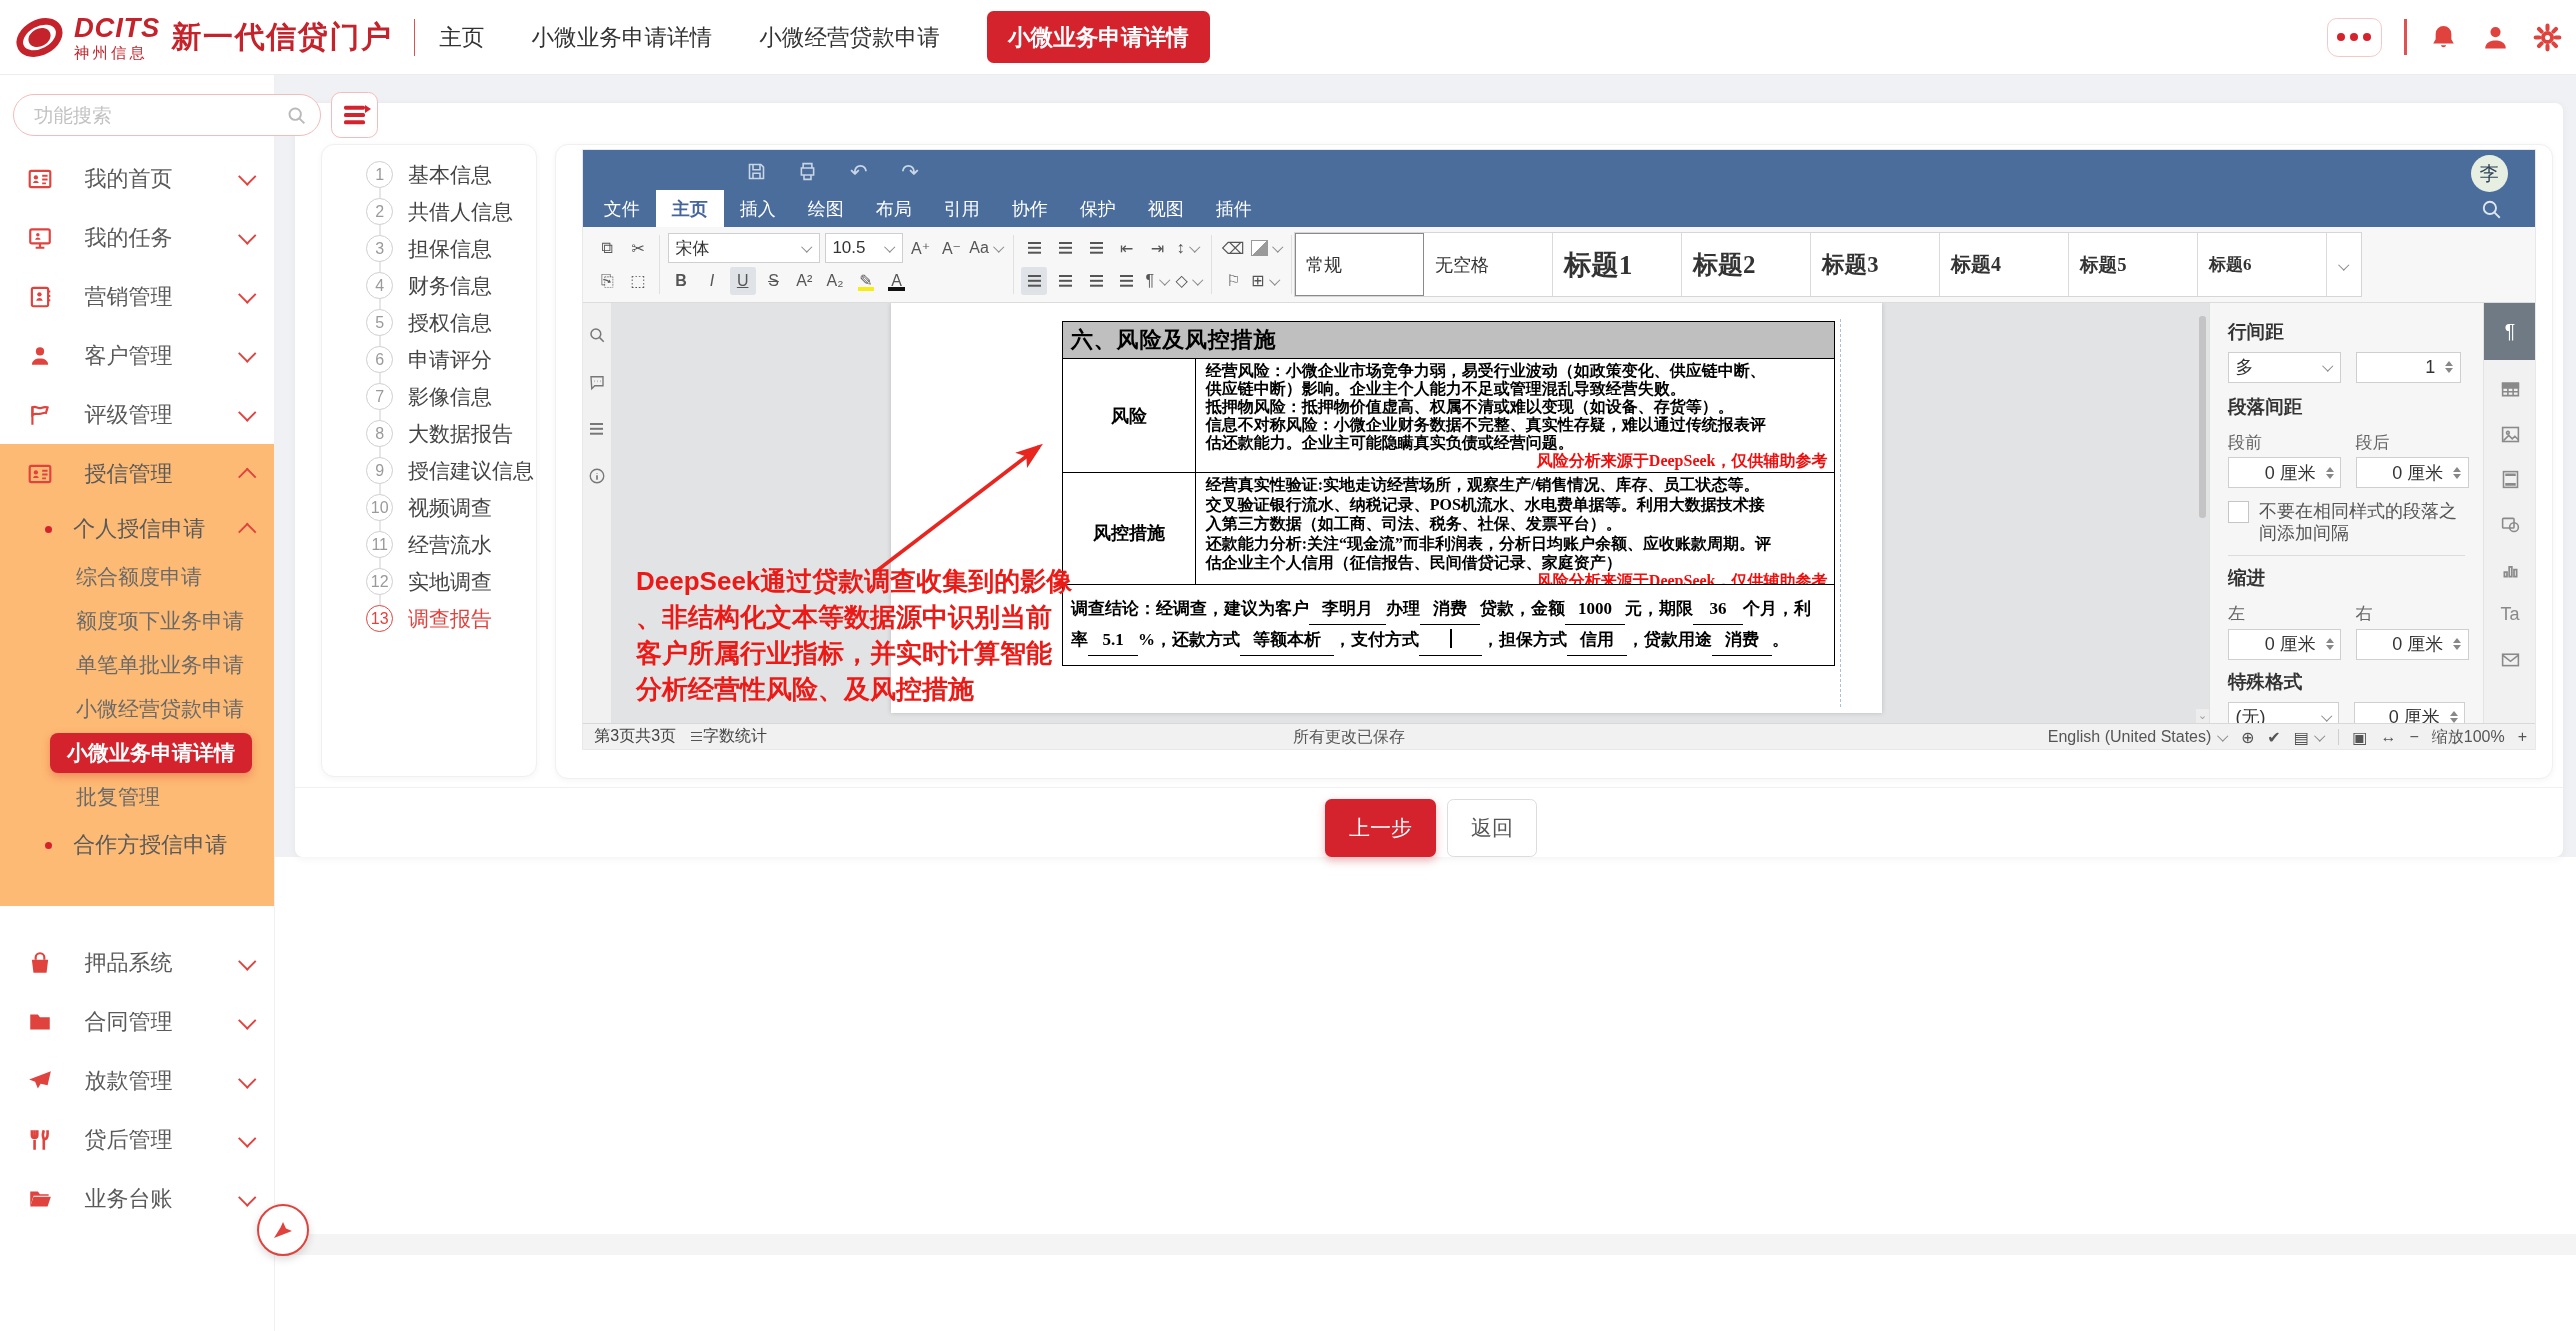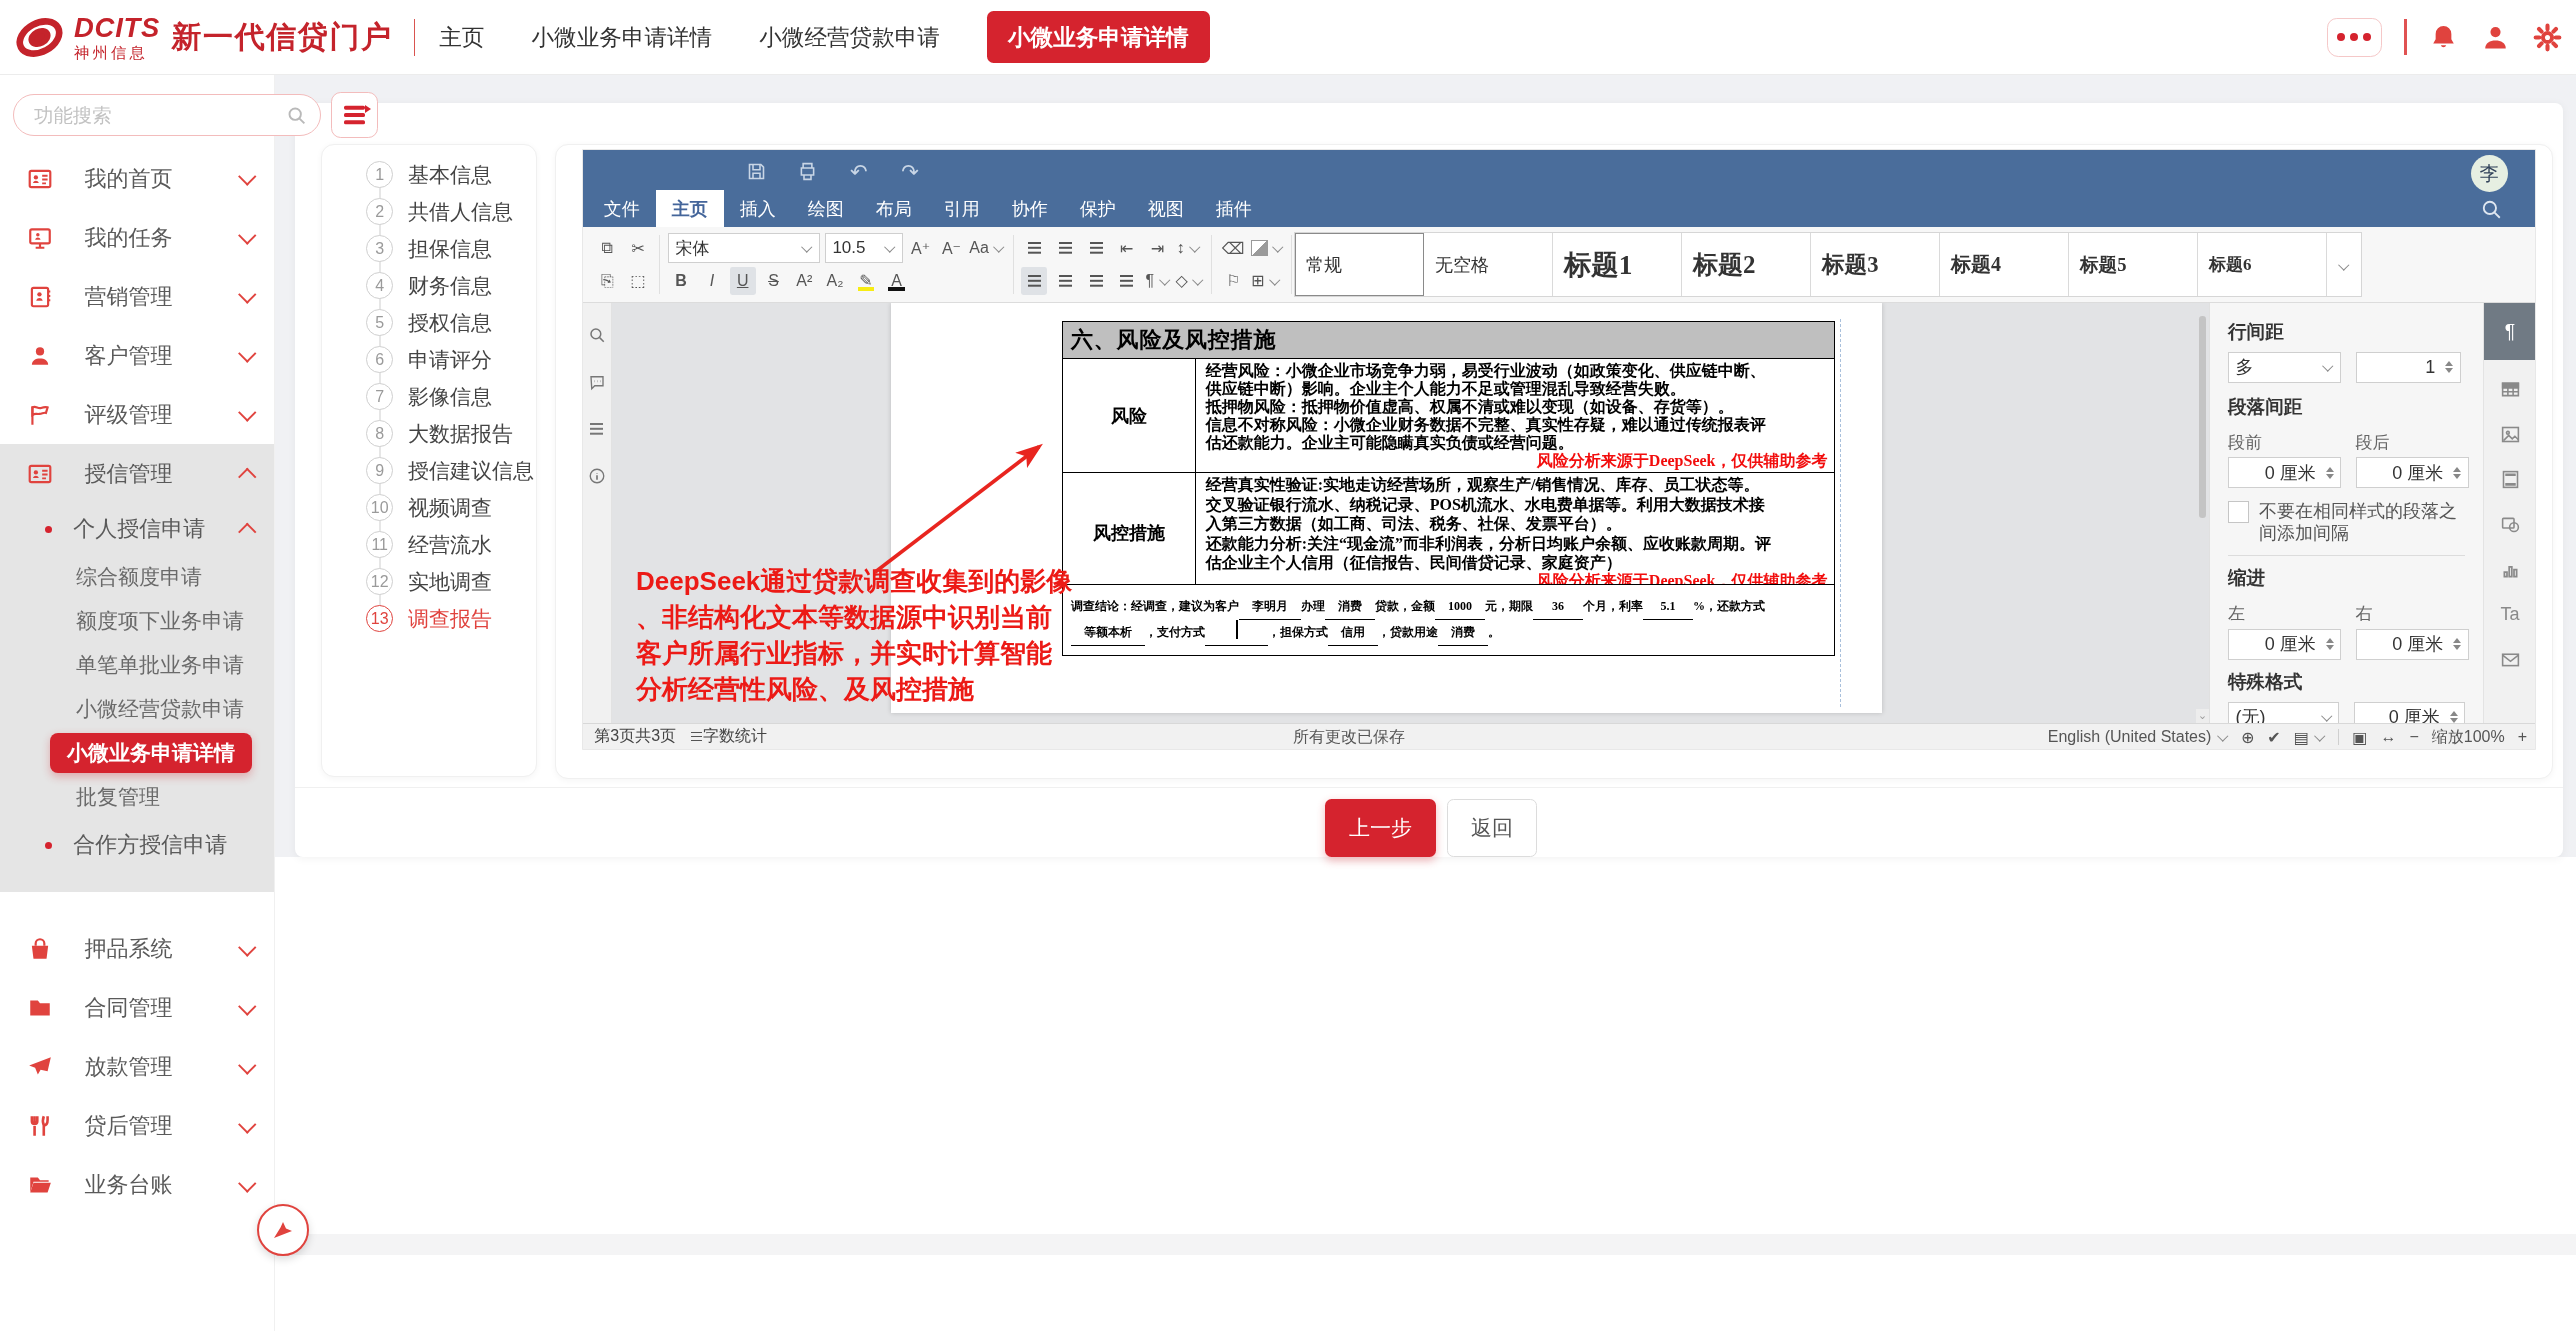--- a/index.html
+++ b/index.html
@@ -41,21 +41,21 @@
             box-shadow:0 -7.3px 0 #d5232e,0 7.3px 0 #d5232e;}
   .tog-bars:after{content:"";position:absolute;right:-6.5px;top:-8px;border-left:6.5px solid #d5232e;
                   border-top:4.8px solid transparent;border-bottom:4.8px solid transparent;}
   .m-item{height:59px;display:flex;align-items:center;padding:0 21px 0 27.4px;cursor:pointer;}
   .micon{width:26px;height:26px;color:#e0433e;flex:none;}
   .micon svg{width:100%;height:100%;}
   .m-label{font-size:22px;color:#5a5a5a;margin-left:31px;flex:1;}
   .chev{display:inline-block;width:10.5px;height:10.5px;border-right:2.4px solid #e0433e;
         border-bottom:2.4px solid #e0433e;transform:rotate(45deg);margin-top:-4.8px;}
   .chev.up{transform:rotate(-135deg);margin-top:6.5px;}
-  .pink{background:#e5e5e5;padding-bottom:21px;}
+  .pink{background:#fdba74;padding-bottom:35px;}
   .g-row{height:52px;display:flex;align-items:center;padding:0 21px 0 45px;cursor:pointer;}
   .g-dot{width:7.3px;height:7.3px;border-radius:50%;background:#d5232e;flex:none;}
   .g-label{font-size:22px;color:#5a5a5a;margin-left:21px;flex:1;}
   .c-row{height:44px;display:flex;align-items:center;padding-left:76px;font-size:21px;color:#6a6a6a;cursor:pointer;}
   .c-active{height:44px;display:flex;align-items:center;padding-left:50px;cursor:pointer;}
   .c-active .pill{width:202px;height:40px;background:#d5232e;border-radius:8px;color:#fff;font-weight:bold;
                   font-size:21px;display:flex;align-items:center;justify-content:center;
                   box-shadow:0 3.2px 8px rgba(213,35,46,.3);}
   
   .main-bg{position:absolute;left:274px;top:74px;width:2302px;height:783px;background:#f0f1f4;}
@@ -124,21 +124,21 @@
   .dcap{background:#bfbfbf;border-bottom:1.6px solid #000;font-weight:bold;font-size:22px;padding:3.2px 8px;
         letter-spacing:0.8px;}
   .drow{display:flex;border-bottom:1.6px solid #000;}
   .drow:last-child{border-bottom:none;}
   .dlabel{width:132px;border-right:1.6px solid #000;display:flex;align-items:center;justify-content:center;
           font-weight:bold;font-size:18px;flex:none;}
   .dcontent{flex:1;padding:2.4px 6.5px 1.6px 9.7px;font-size:16px;font-weight:600;}
   .dline{line-height:18px;white-space:nowrap;}
   .mline{line-height:19.4px;white-space:nowrap;}
   .dnote{color:#f20d0d;text-align:right;font-weight:bold;font-size:16px;line-height:18.6px;}
-  .concl{padding:9px 8px;font-size:12px;font-weight:600;line-height:25px;}
+  .concl{padding:9px 8px;font-size:17px;font-weight:600;line-height:30px;}
   .blank{display:inline-block;border-bottom:1.6px solid #000;padding:0 13px;min-width:24px;text-align:center;}
   .caret{display:inline-block;width:2px;height:19.4px;background:#000;vertical-align:-3.2px;}
   .tborder{position:absolute;top:16px;bottom:6.5px;border-left:1.2px dashed #a9c0dc;}
   
   .rpanel{position:absolute;left:1626px;top:0;width:274px;height:420px;background:#f6f6f6;
           border-left:0.8px solid #e0e0e0;padding:13px 18px;box-sizing:border-box;font-size:18px;color:#444;overflow:hidden;}
   .rp-h{font-weight:bold;font-size:18.6px;color:#333;margin:3.2px 0 6.5px;}
   .rp-sub{font-size:17px;color:#666;margin:4.8px 0 3.2px;}
   .rp-grid{display:flex;gap:14.5px;}
   .fld{height:31px;background:#fff;border:0.8px solid #cfcfcf;display:flex;align-items:center;

